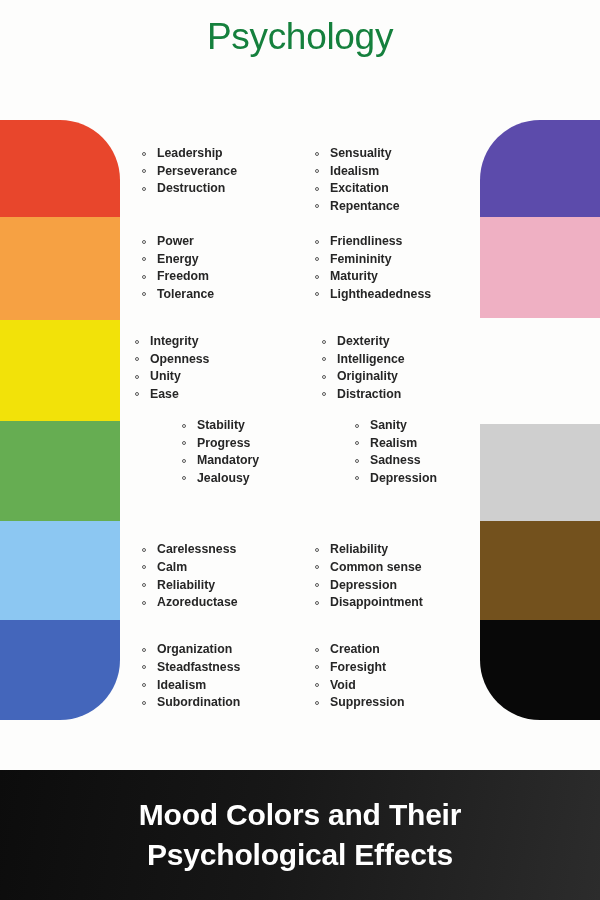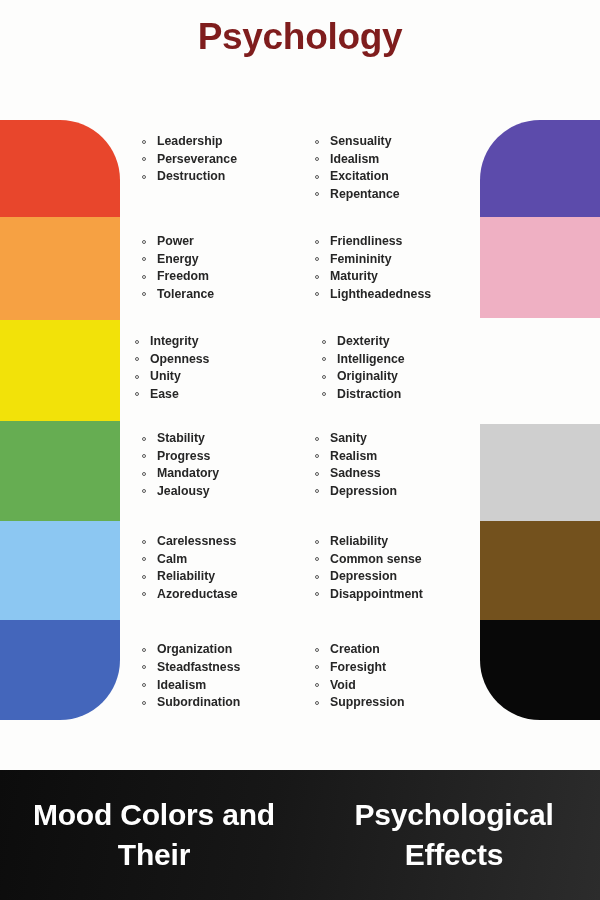--- a/index.html
+++ b/index.html
@@ -25,23 +25,23 @@
   
   .title-block {
     position: absolute;
     left: 0;
     top: 14px;
     width: 600px;
     text-align: center;
   }
   .title-line {
     display: block;
-    color: #7f1d1d;
+    color: #15803d;
     font-size: 37px;
-    font-weight: bold;
+    font-weight: normal;
     line-height: 1.22;
     letter-spacing: -0.3px;
   }
 
   
   .swatch {
     position: absolute;
   }
   .left-col  { left: 0px;  width: 120px; }
   .right-col { left: 480px; width: 120px; }
@@ -97,21 +97,21 @@
 
   
   .banner {
     position: absolute;
     left: 0;
     top: 770px;
     width: 600px;
     height: 130px;
     background: linear-gradient(100deg, #0c0c0c 0%, #171717 45%, #2c2c2c 100%);
     display: flex;
-    flex-direction: row;
+    flex-direction: column;
     align-items: center;
     justify-content: center;
   }
   .banner-line {
     display: block;
     color: #ffffff;
     font-size: 30px;
     font-weight: bold;
     line-height: 1.33;
     letter-spacing: -0.2px;
@@ -137,21 +137,21 @@
     </div>
   <div id="right-swatches">
       <div class="swatch right-col" style="top: 120px; height: 97px; background: rgb(92, 75, 171); border-radius: 60px 0px 0px;"></div>
       <div class="swatch right-col" style="top: 217px; height: 101px; background: rgb(239, 176, 195); border-radius: 0px;"></div>
       <div class="swatch right-col" style="top: 424px; height: 97px; background: rgb(207, 207, 207); border-radius: 0px;"></div>
       <div class="swatch right-col" style="top: 521px; height: 99px; background: rgb(115, 81, 29); border-radius: 0px;"></div>
       <div class="swatch right-col" style="top: 620px; height: 100px; background: rgb(8, 8, 8); border-radius: 0px 0px 0px 60px;"></div>
     </div>
 
   <div class="lists" id="lists">
-      <div class="row" style="top: 0px;">
+      <div class="row" style="top: 12px;">
         <div class="col-group left-group">
           <ul class="terms">
             <li>Leadership</li>
             <li>Perseverance</li>
             <li>Destruction</li>
           </ul>
         </div>
         <div class="col-group right-group">
           <ul class="terms">
             <li>Sensuality</li>
@@ -190,39 +190,39 @@
         </div>
         <div class="col-group left-group">
           <ul class="terms">
             <li>Dexterity</li>
             <li>Intelligence</li>
             <li>Originality</li>
             <li>Distraction</li>
           </ul>
         </div>
       </div>
-      <div class="row" style="top: 297px;">
+      <div class="row" style="top: 284px; padding-left: 40px;">
         <div class="col-group left-group">
           <ul class="terms">
             <li>Stability</li>
             <li>Progress</li>
             <li>Mandatory</li>
             <li>Jealousy</li>
           </ul>
         </div>
         <div class="col-group right-group">
           <ul class="terms">
             <li>Sanity</li>
             <li>Realism</li>
             <li>Sadness</li>
             <li>Depression</li>
           </ul>
         </div>
       </div>
-      <div class="row" style="top: 400px;">
+      <div class="row" style="top: 400px; align-items: center;">
         <div class="col-group left-group">
           <ul class="terms">
             <li>Carelessness</li>
             <li>Calm</li>
             <li>Reliability</li>
             <li>Azoreductase</li>
           </ul>
         </div>
         <div class="col-group right-group">
           <ul class="terms">

